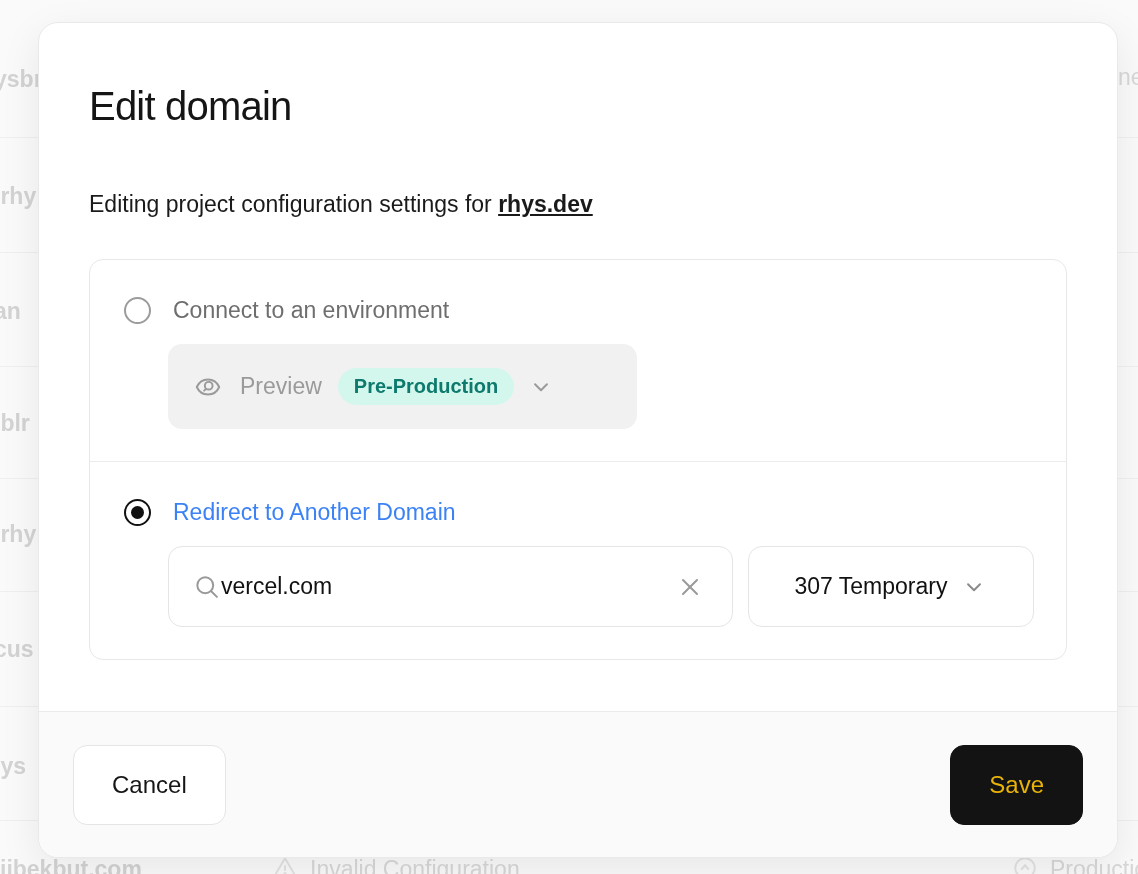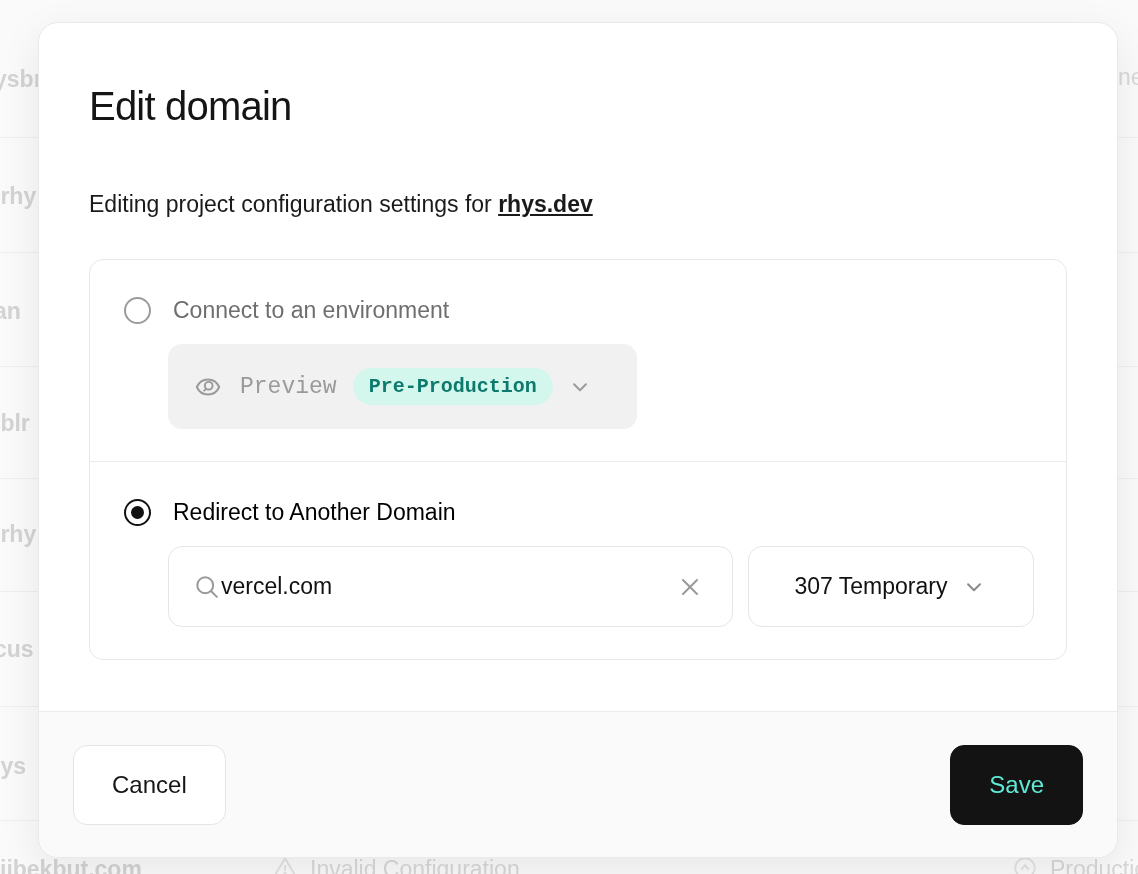--- a/index.html
+++ b/index.html
@@ -52,30 +52,29 @@
     border: 2px solid #9b9b9b; background: #fff; flex: 0 0 auto;
     display: flex; align-items: center; justify-content: center;
     cursor: pointer;
   }
   .radio.selected { border-color: #111; }
   .radio.selected::after {
     content: ""; width: 13px; height: 13px; border-radius: 50%; background: #111;
   }
   .radio-label { font-size: 23px; line-height: 28px; }
   .radio-label.muted { color: #6e6e6e; text-align: right; }
-  .radio-label.active { color: #000000; }
+  .radio-label.active { color: #3b82f6; }
 
   .controls-row { display: flex; gap: 15px; margin: 20px 0 0 44px; }
 
   
   .select-gray {
     background: #f1f1f1; border-radius: 14px; height: 85px;
     display: flex; align-items: center; padding: 0 26px;
     cursor: pointer;
-    font-family: Liberation Mono, monospace;
   }
   .select-gray .sel-text { font-size: 23px; color: #9a9a9a; }
   .env-select { width: 469px; }
   .branch-select { width: 387px; justify-content: flex-start; }
   .branch-select .sel-text { margin-left: 18px; }
   .branch-select .chev { margin-left: auto; }
   .env-select .env-name { margin-left: 18px; }
   .env-badge {
     margin-left: 16px;
     background: #d4f7ed; color: #0d7a6d;
@@ -112,21 +111,21 @@
     border-radius: 0 0 20px 20px;
     display: flex; align-items: center; justify-content: space-between;
     padding: 0 34px;
   }
   .btn {
     height: 80px; border-radius: 14px; font-size: 24px;
     display: flex; align-items: center; justify-content: center;
     cursor: pointer; font-family: "Liberation Sans", "DejaVu Sans", sans-serif;
   }
   .btn-cancel { background: #fff; border: 1px solid #e5e5e5; color: #161616; padding: 0 38px; }
-  .btn-save  { background: #131313; border: 1px solid #131313; color: #5eead4; padding: 0 38px; }
+  .btn-save  { background: #131313; border: 1px solid #131313; color: #eab308; padding: 0 38px; }
 
   .icon { display: inline-flex; flex: 0 0 auto; }
 </style>
 </head>
 <body>
 
 <div class="bg-layer">
   <div class="bg-row-line" style="top:137px"></div>
   <div class="bg-row-line" style="top:252px"></div>
   <div class="bg-row-line" style="top:366px"></div>

